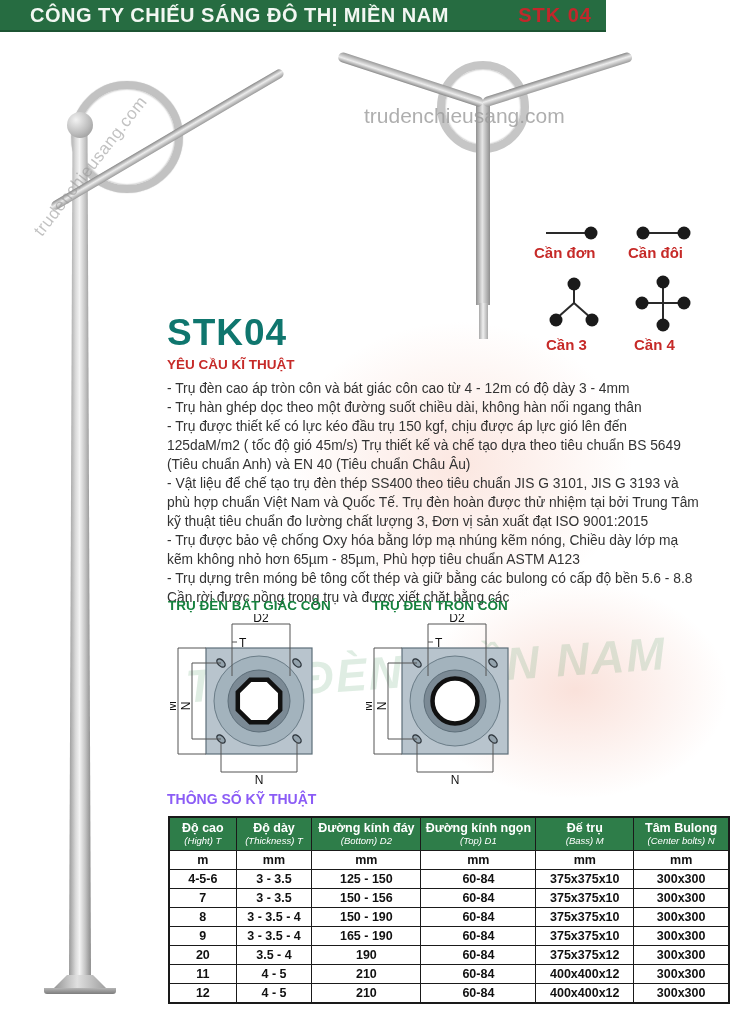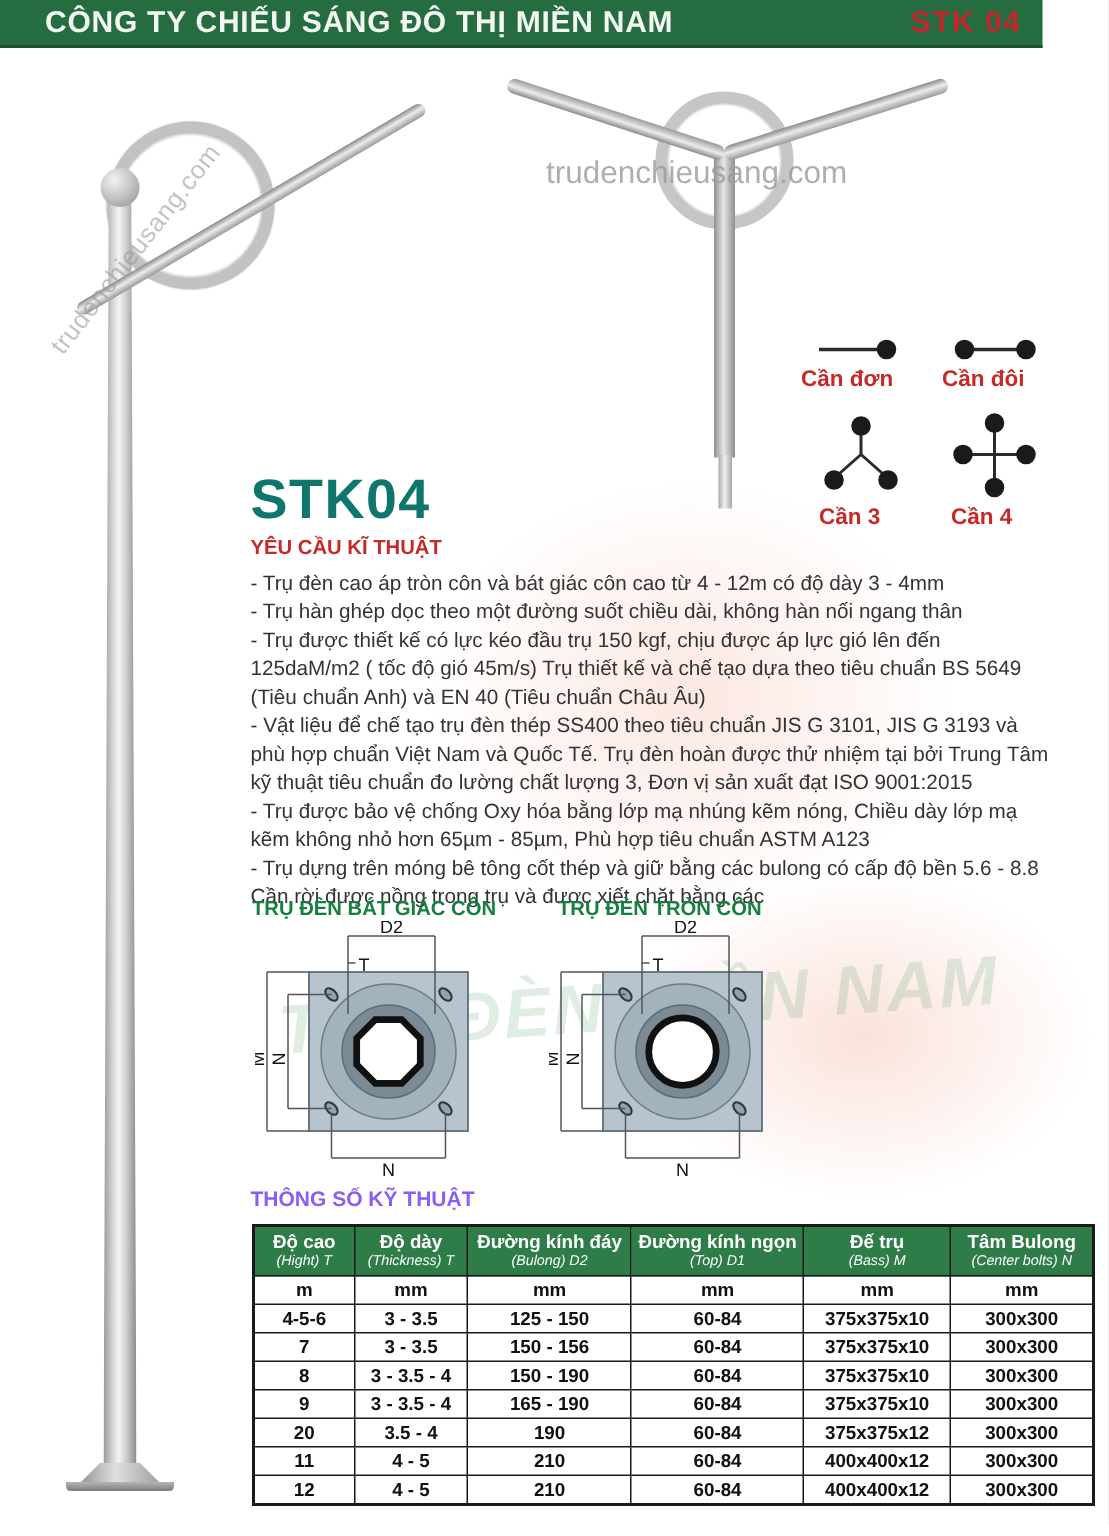--- a/index.html
+++ b/index.html
@@ -4,21 +4,21 @@
 <style>
   * { margin:0; padding:0; box-sizing:border-box; }
   html,body { background:#e8e8e8; }
   .page {
     position:relative; width:739px; height:1024px; margin:0 auto;
     background:#ffffff; overflow:hidden;
     font-family:"Liberation Sans", sans-serif;
   }
   
   .header-bar {
-    position:absolute; left:0; top:0; width:695px; height:32px;
+    position:absolute; left:0; top:0; width:606px; height:32px;
     background:#266c41; border-bottom:2px solid #1c5432;
     display:flex; align-items:center; justify-content:space-between;
     padding:0 14px 0 30px;
   }
   .header-company { color:#f2f7f2; font-size:20px; font-weight:bold; letter-spacing:.5px; }
   .header-code { color:#c2272b; font-size:20px; font-weight:bold; letter-spacing:1px; }
 
   
   .wm-rot {
     position:absolute; left:30px; top:228px; color:#9a9a9a; opacity:.6;
@@ -303,21 +303,21 @@
             <th>
               <div class="col-label">Độ cao</div>
               <div class="col-sub">(Hight) T</div>
             </th>
             <th>
               <div class="col-label">Độ dày</div>
               <div class="col-sub">(Thickness) T</div>
             </th>
             <th>
               <div class="col-label">Đường kính đáy</div>
-              <div class="col-sub">(Bulong) D2</div>
+              <div class="col-sub">(Bottom) D2</div>
             </th>
             <th>
               <div class="col-label">Đường kính ngọn</div>
               <div class="col-sub">(Top) D1</div>
             </th>
             <th>
               <div class="col-label">Đế trụ</div>
               <div class="col-sub">(Bass) M</div>
             </th>
             <th>

